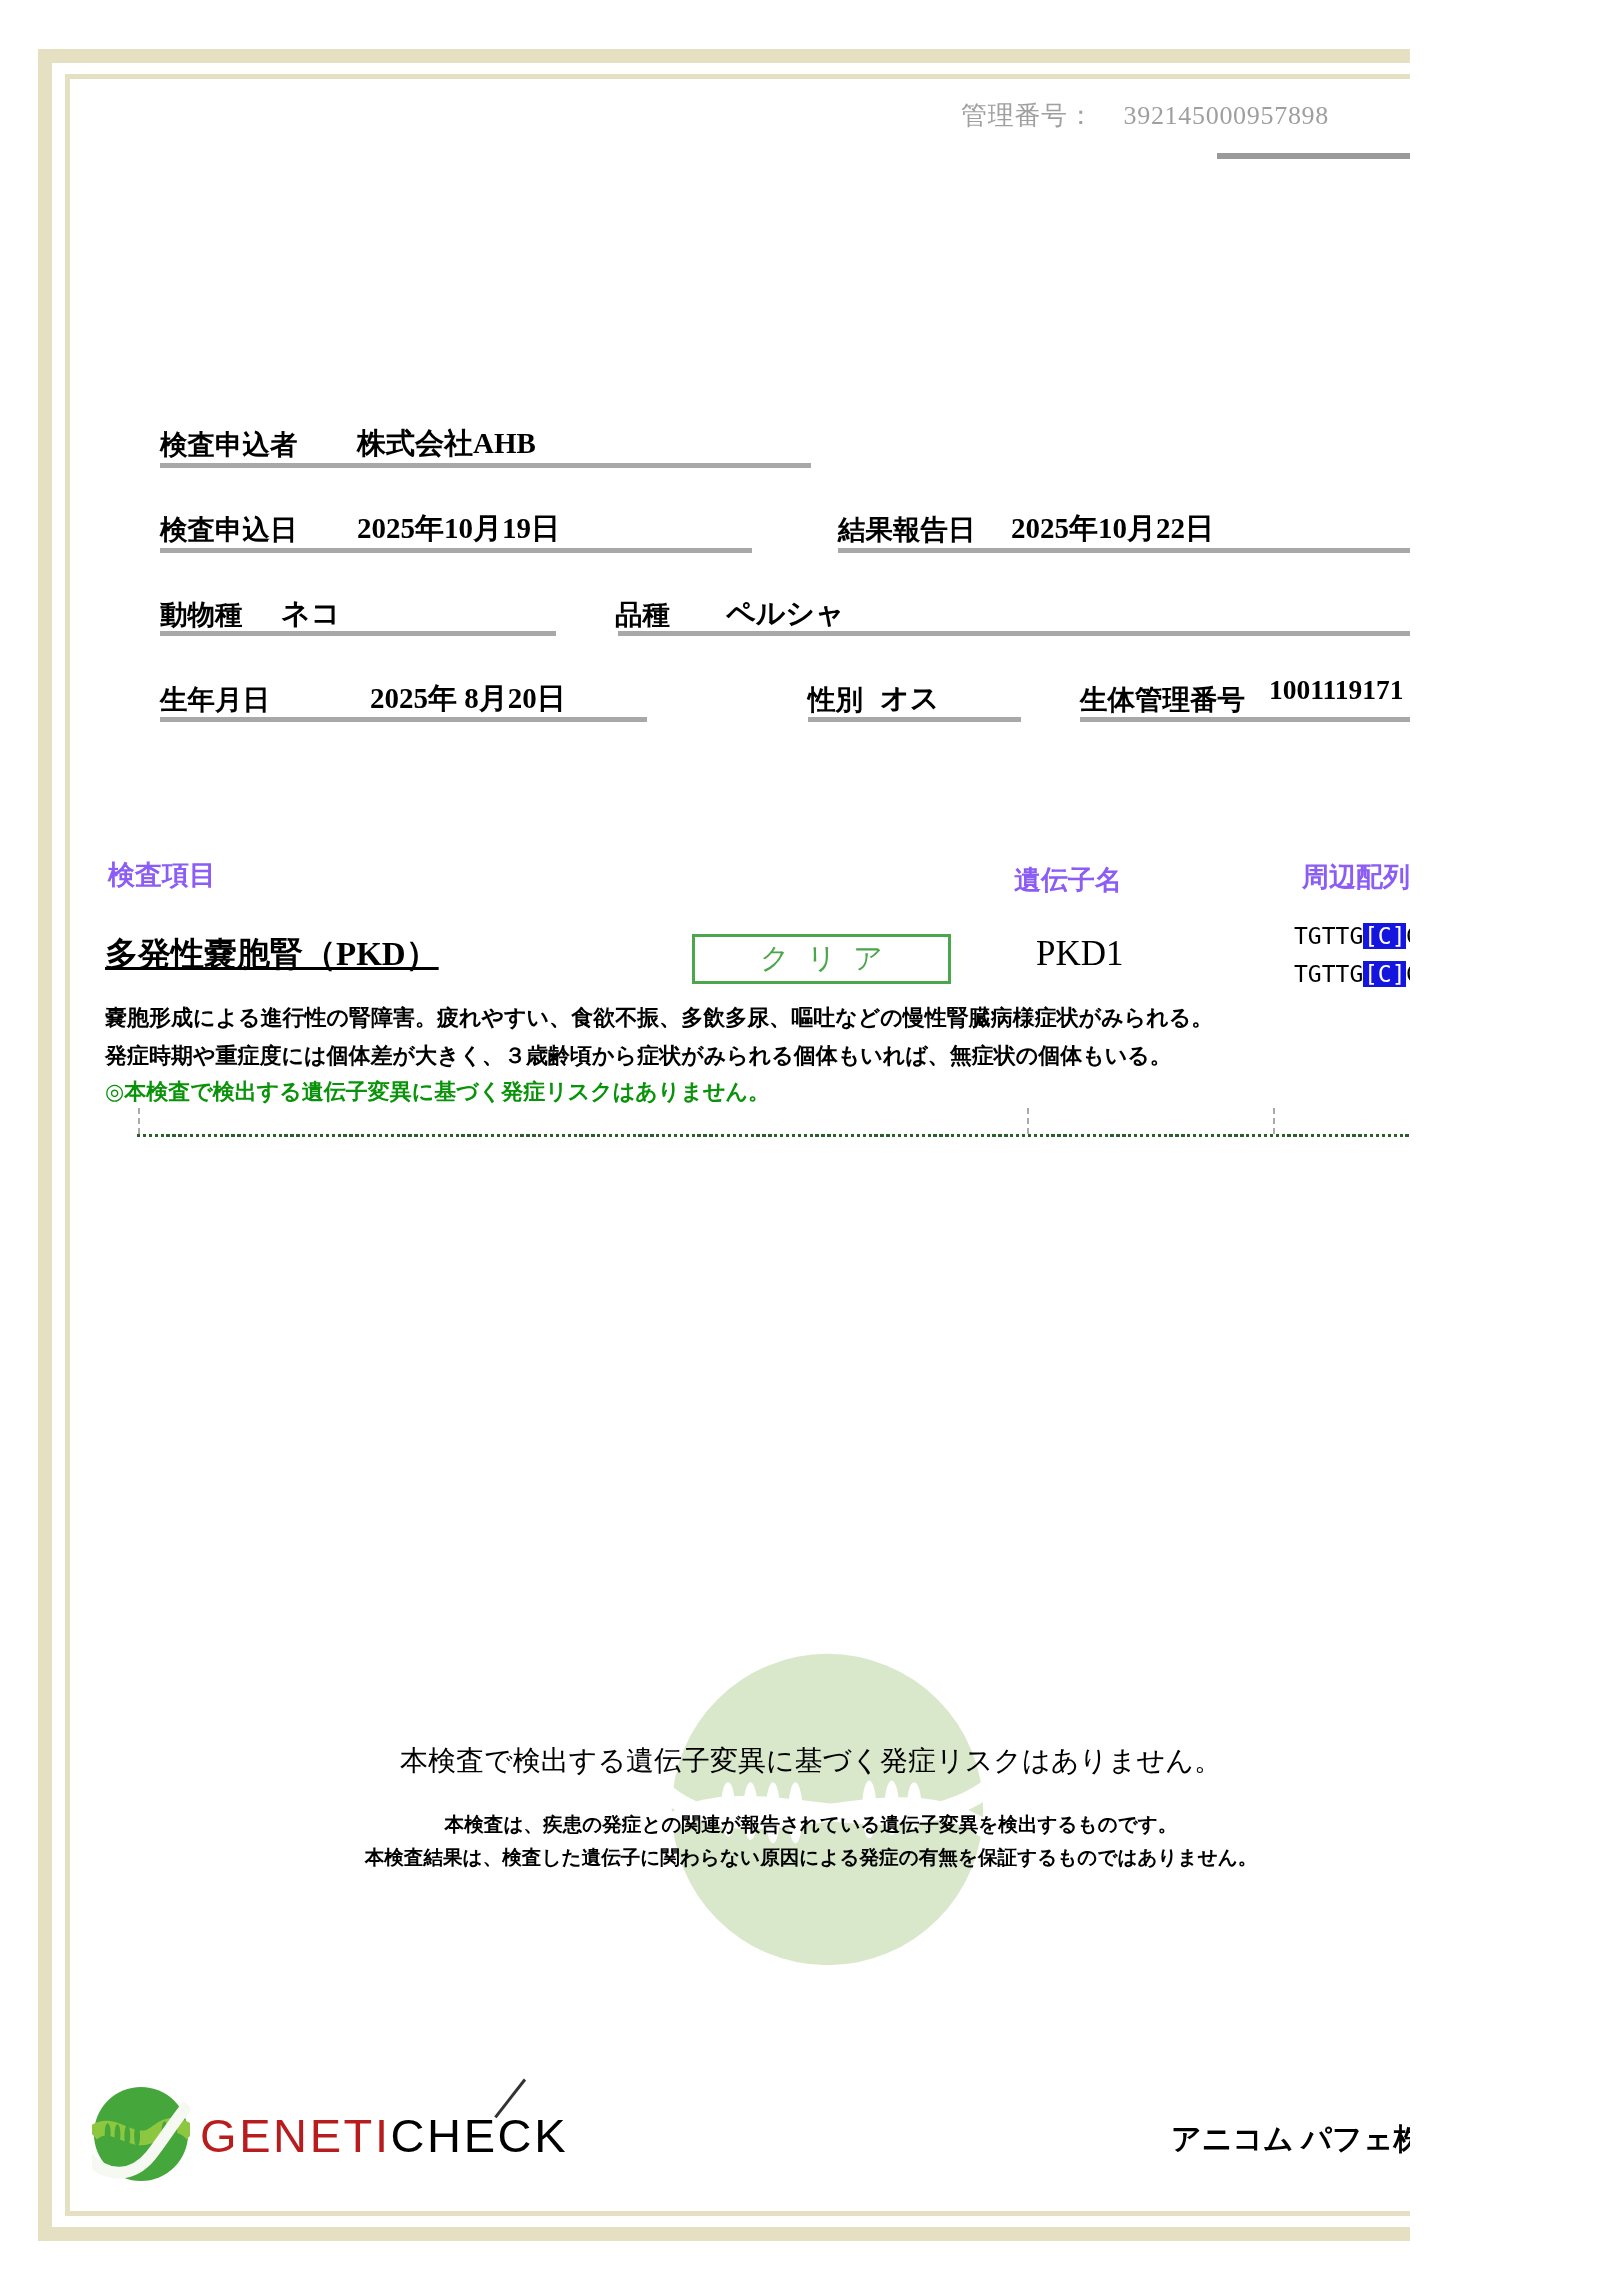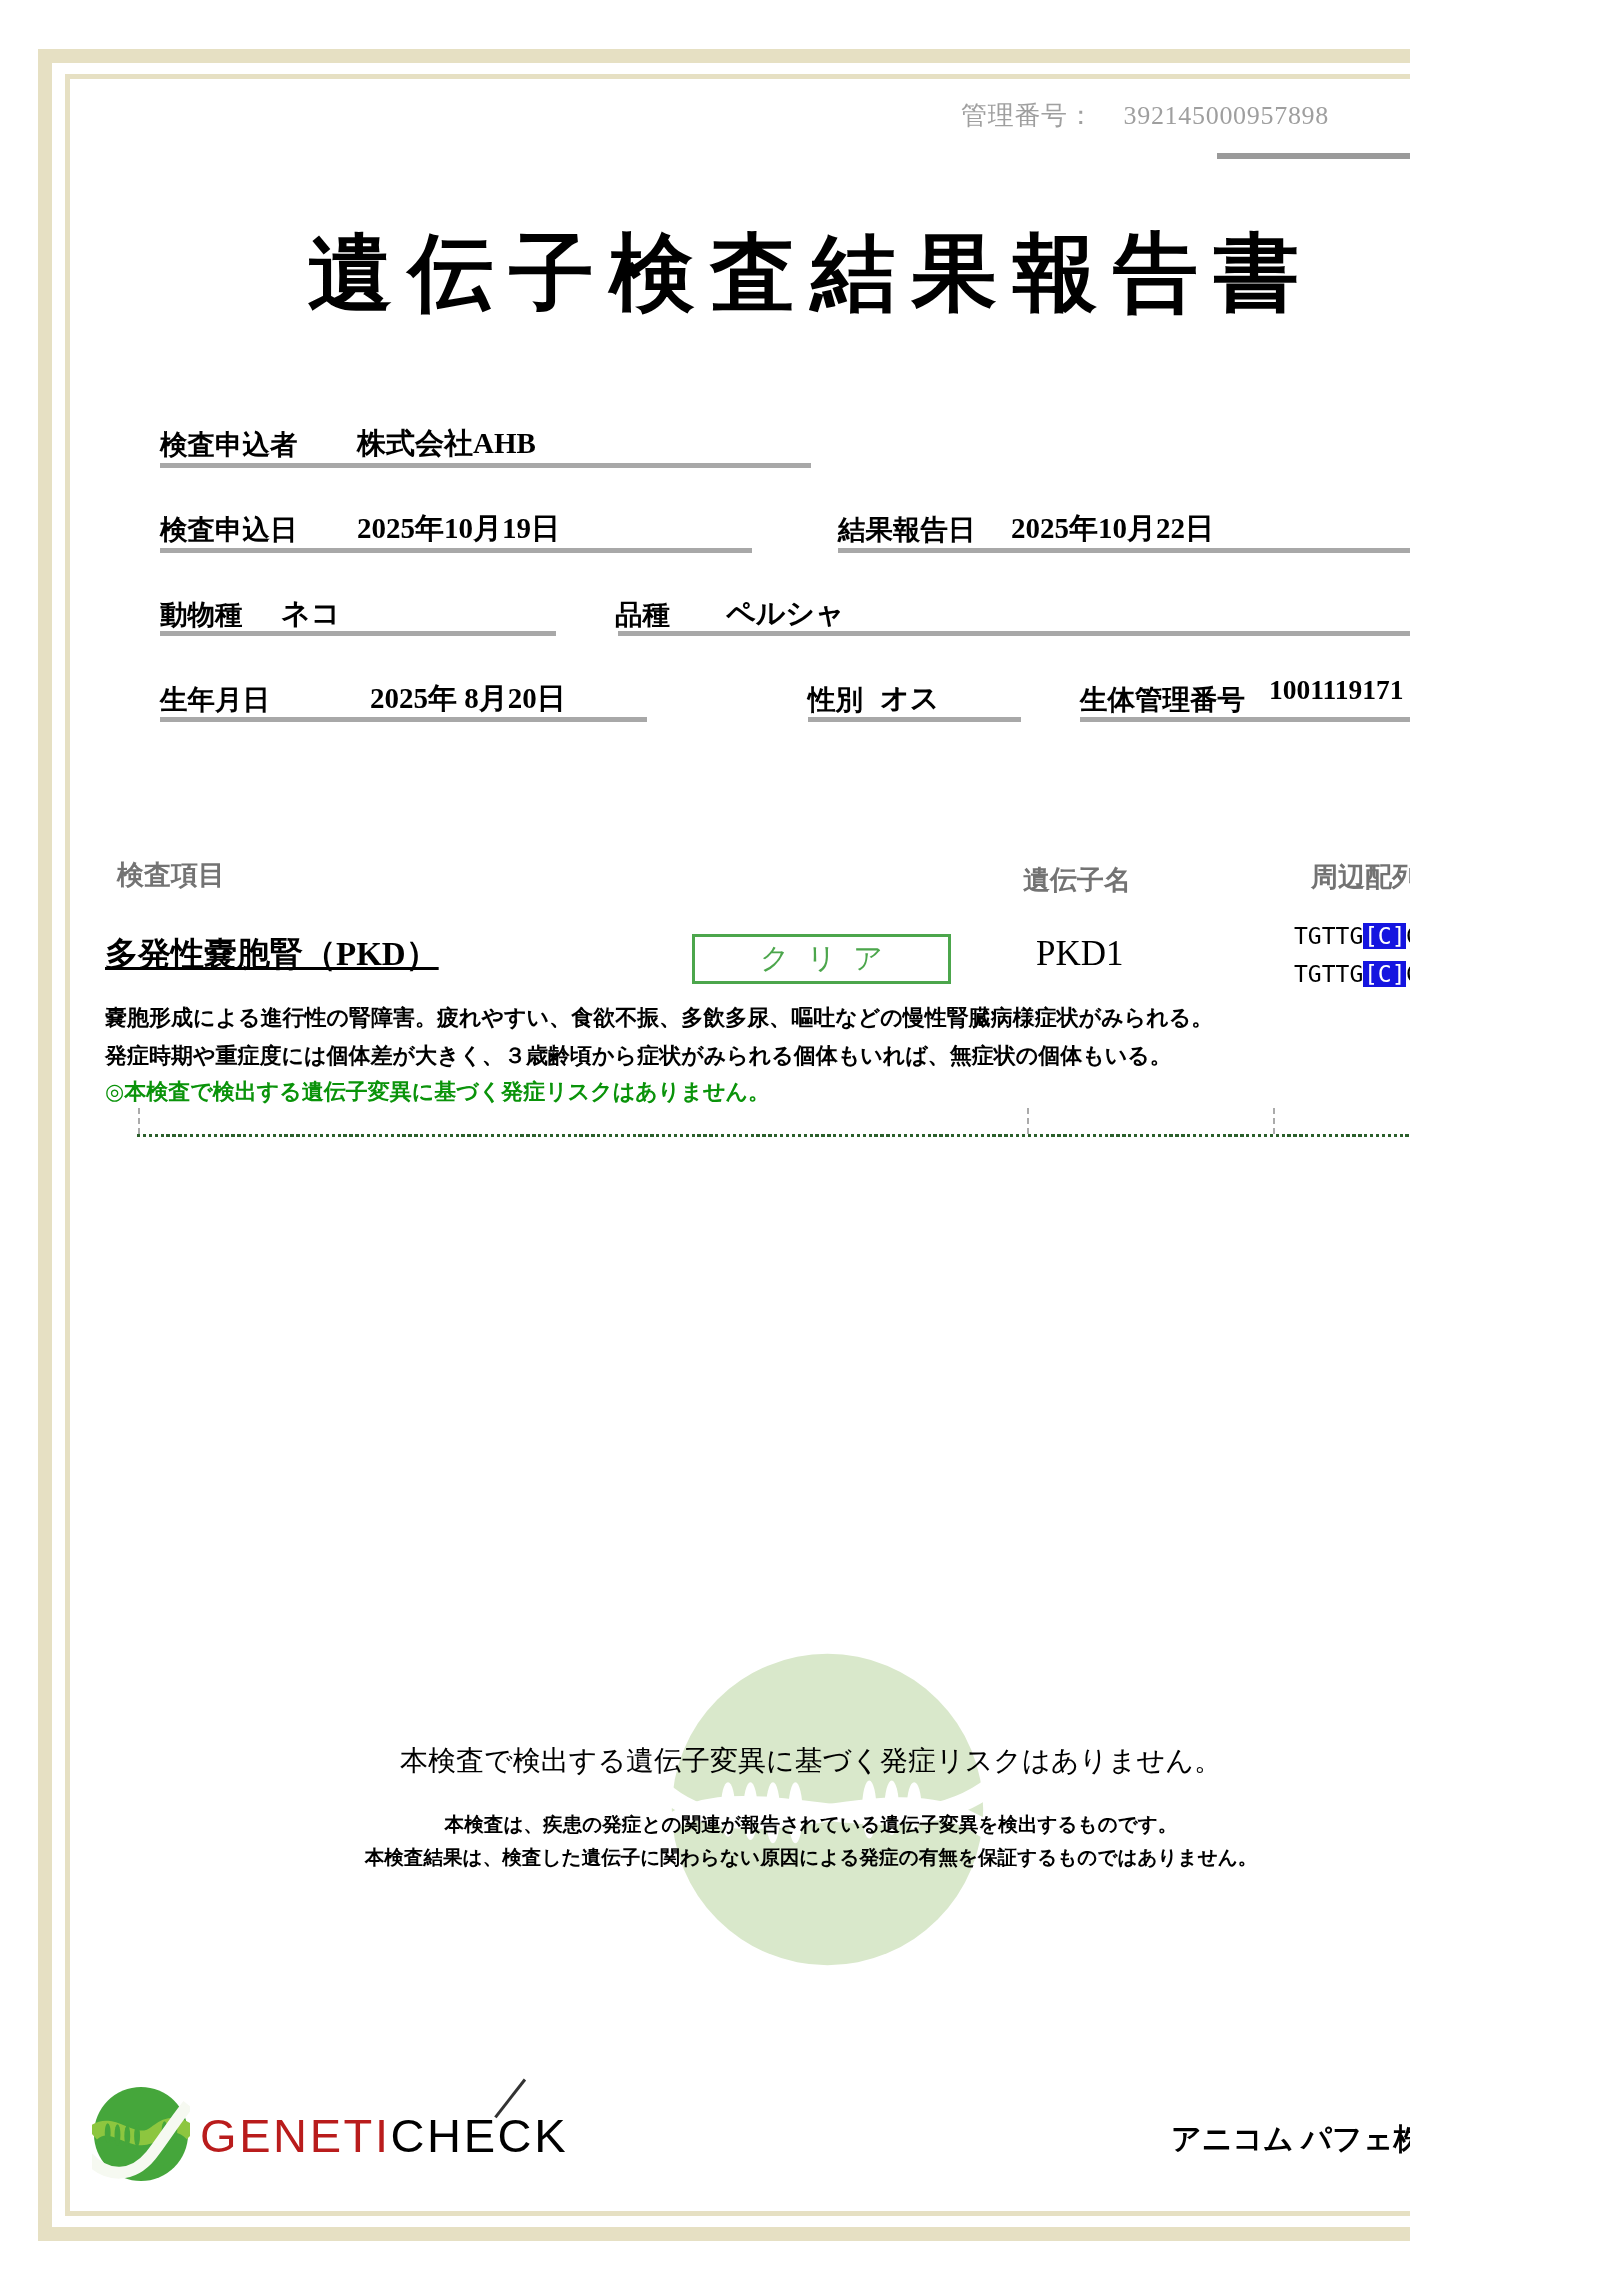--- a/index.html
+++ b/index.html
@@ -18,21 +18,21 @@
   .mgmt .num{margin-left:29px;}
   .mgmt-line{left:1217px;top:153px;width:350px;height:5.9px;background:#9a9a9a;}
   
   .title{left:0;top:216px;width:1622px;text-align:center;font-size:85px;font-weight:bold;
     letter-spacing:15.7px;white-space:nowrap;}
   
   .flabel{font-size:27.5px;font-weight:bold;white-space:nowrap;}
   .fvalue{font-size:29px;font-weight:600;white-space:nowrap;}
   .uline{height:4.6px;background:#a8a8a8;}
   
-  .ghead{font-size:27px;font-weight:bold;color:#737373;white-space:nowrap;margin-left:9px;}
+  .ghead{font-size:27px;font-weight:bold;color:#8b5cf6;white-space:nowrap;}
   .item-name{font-size:33px;font-weight:bold;white-space:nowrap;text-decoration:underline;}
   .result-box{left:692px;top:934px;width:259px;height:50px;border:3.3px solid #4ca64c;
     box-sizing:border-box;display:flex;align-items:center;justify-content:center;}
   .result-box span{color:#4ca64c;font-size:29px;letter-spacing:17px;text-indent:17px;white-space:nowrap;}
   .gene{font-size:35px;font-weight:500;white-space:nowrap;}
   .seq{font-family:"DejaVu Sans Mono","Liberation Mono",monospace;font-size:23px;font-weight:normal;
     white-space:nowrap;letter-spacing:0;}
   .seq .hl{background:#1515e0;color:#ffffff;padding:0 0.7px;}
   .desc{font-size:22px;font-weight:bold;white-space:nowrap;}
   .risk{font-size:22px;font-weight:bold;color:#0a930a;white-space:nowrap;}
@@ -79,21 +79,20 @@
       <ellipse cx="140" cy="99" rx="4.5" ry="17"></ellipse>
       <ellipse cx="154" cy="98" rx="4.5" ry="15"></ellipse>
     </g>
   </svg>
 
   <div class="abs mgmt">
     <span>管理番号：</span><span class="num">392145000957898</span>
   </div>
   <div class="abs mgmt-line"></div>
 
-  <div class="abs title">遺伝子検査結果報告書</div>
 
   <div class="abs flabel" style="left:160px;top:427px;">検査申込者</div>
   <div class="abs fvalue" style="left:357px;top:424px;">株式会社AHB</div>
   <div class="abs uline" style="left:160px;top:463px;width:651px;"></div>
 
   <div class="abs flabel" style="left:160px;top:512px;">検査申込日</div>
   <div class="abs fvalue" style="left:357px;top:509px;">2025年10月19日</div>
   <div class="abs uline" style="left:160px;top:548px;width:592px;"></div>
 
   <div class="abs flabel" style="left:838px;top:512px;">結果報告日</div>

